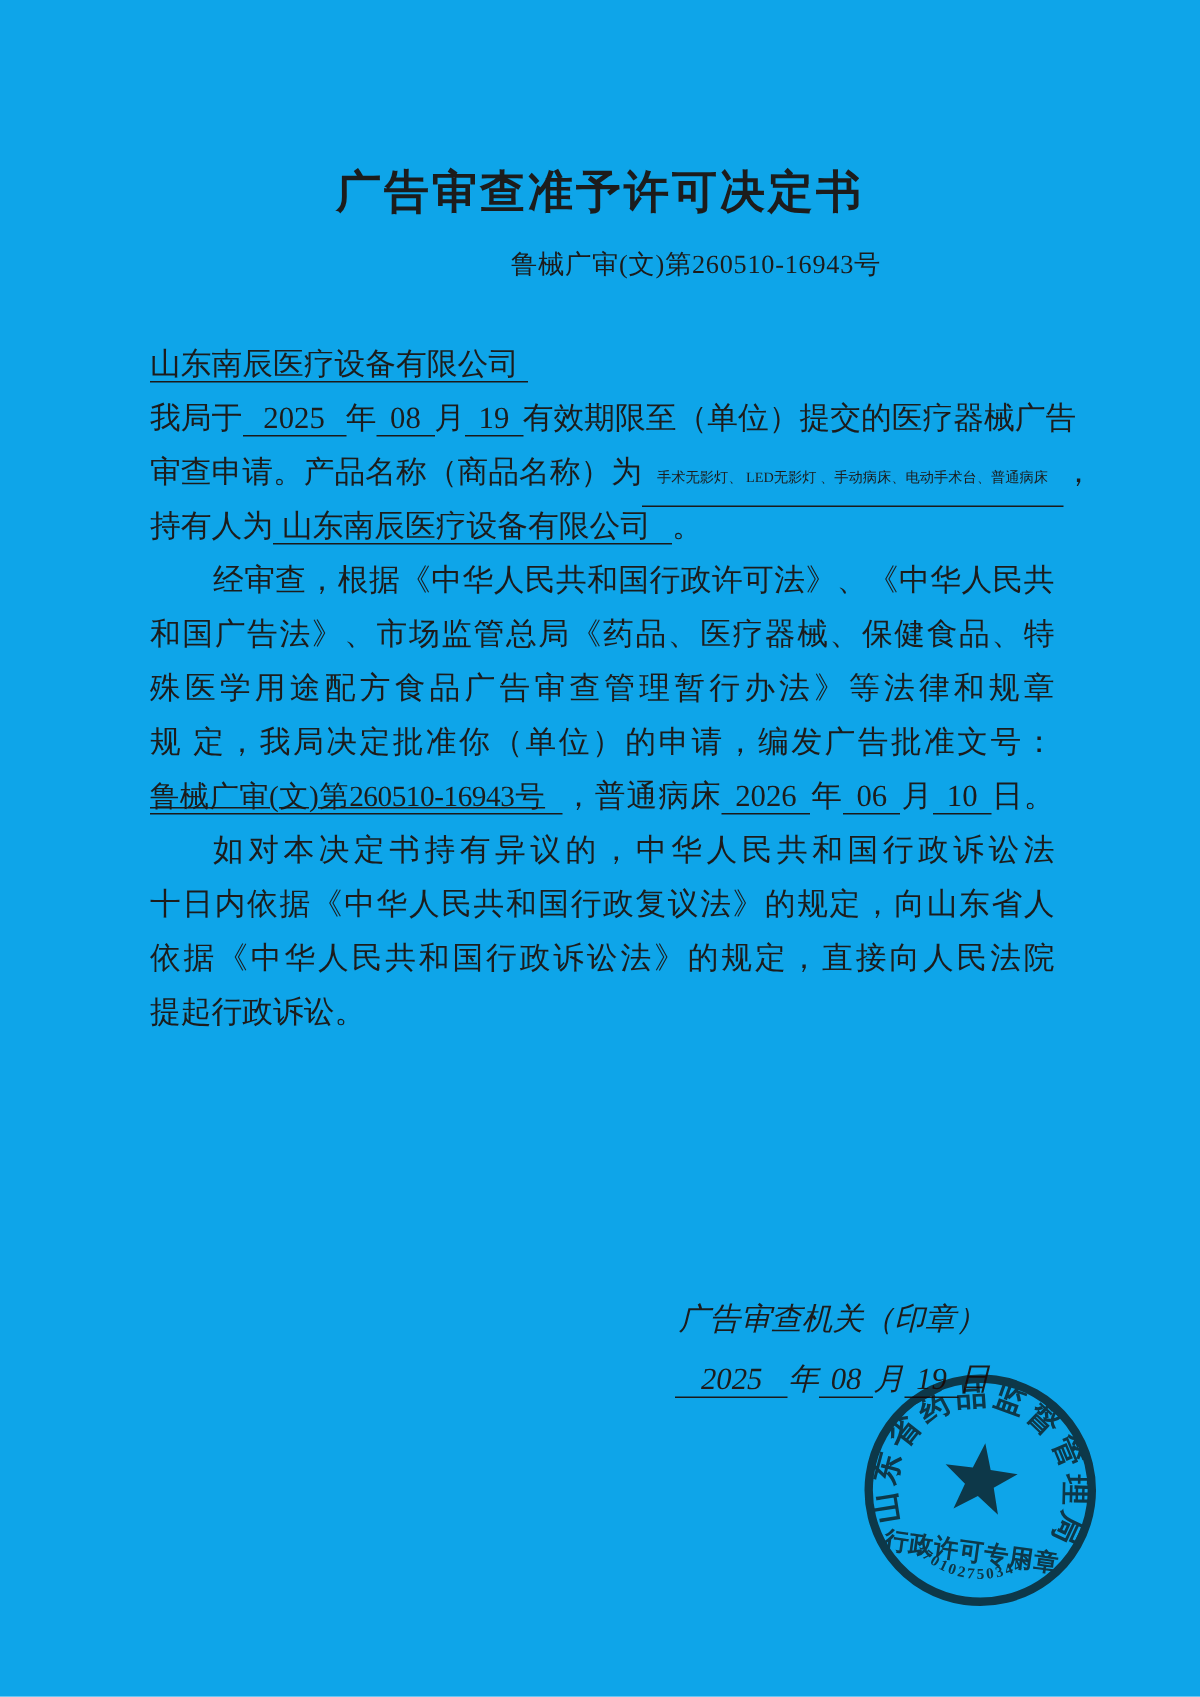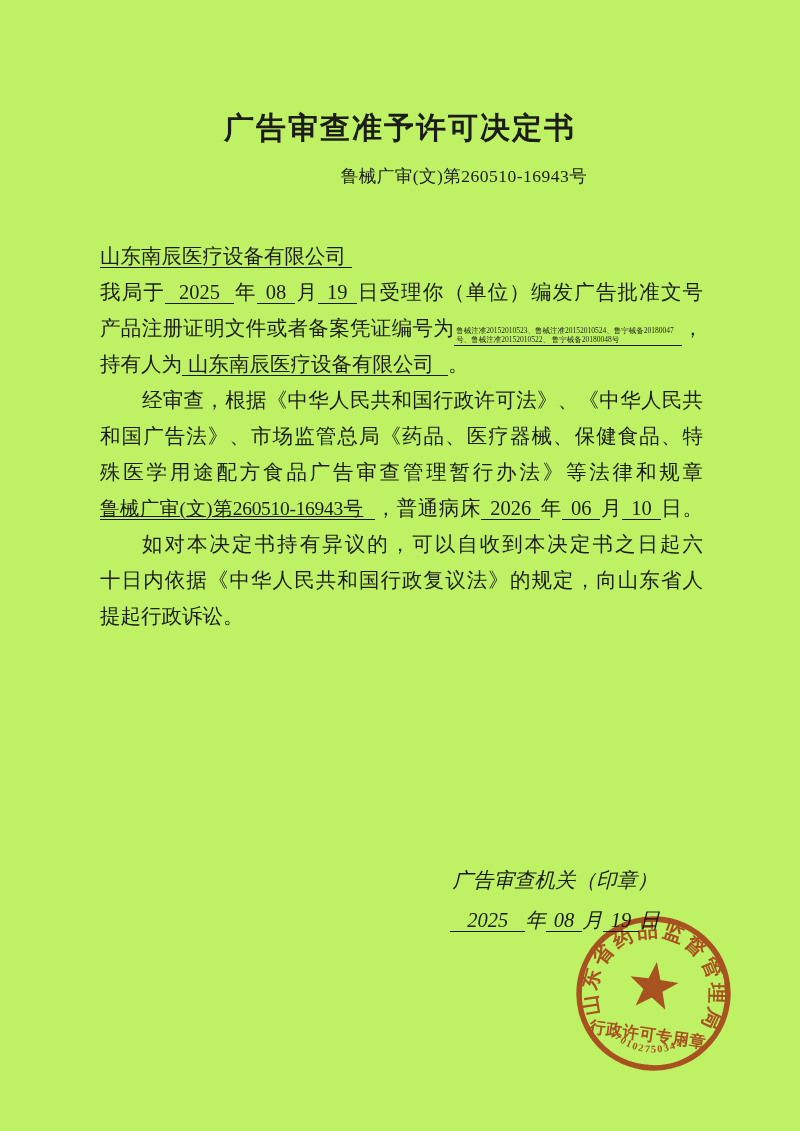--- a/index.html
+++ b/index.html
@@ -1,30 +1,30 @@
 <!DOCTYPE html>
 <html><head>
 <meta charset="utf-8">
 <style>
   html,body { margin:0; padding:0; }
   .page {
-    position:relative; width:800px; height:1131px; background:#bef264;
+    position:relative; width:800px; height:1131px; background:#0ea5e9;
     font-family:"Liberation Serif","DejaVu Serif",serif; color:#1c1c1c;
     overflow:hidden;
   }
   .title {
     position:absolute; top:108px; left:0; width:800px; text-align:center;
     font-size:30px; font-weight:700; letter-spacing:2px;
   }
   .docno {
     position:absolute; top:164px; left:64px; width:800px; text-align:center;
     font-size:17.5px; letter-spacing:0.5px;
   }
   .body {
-    position:absolute; top:238px; left:100px; width:603px;
+    position:absolute; top:225px; left:100px; width:603px;
     font-size:20.5px;
   }
   .line { height:36px; line-height:36px; white-space:nowrap; }
   .jl { text-align:justify; text-align-last:justify; }
   .ll { text-align:left; }
   .ind { text-indent:42px; }
   .u { border-bottom:1.5px solid #1a1a1a; }
   .pad-y { padding:0 14px; }
   .pad-n { padding:0 9px; }
   .u-holder { padding:0 14px 0 6px; }
@@ -68,35 +68,37 @@
 
 <div class="page">
 
   <div class="title">广告审查准予许可决定书</div>
   <div class="docno">鲁械广审(文)第260510-16943号</div>
 
   <div class="body">
 
     <div class="line ll"><span class="u u-recipient">山东南辰医疗设备有限公司</span></div>
 
-    <div class="line jl"><span>我局于</span><span class="u pad-y">2025</span><span>年</span><span class="u pad-n">08</span><span>月</span><span class="u pad-n">19</span><span>日受理你（单位）编发广告批准文号</span></div>
+    <div class="line jl"><span>我局于</span><span class="u pad-y">2025</span><span>年</span><span class="u pad-n">08</span><span>月</span><span class="u pad-n">19</span><span>有效期限至（单位）提交的医疗器械广告</span></div>
 
+    <div class="line jl"><span>审查申请。产品名称（商品名称）为</span><span class="us">手术无影灯、 LED无影灯 、手动病床、电动手术台、普通病床</span><span>，</span></div>
 
-    <div class="line jl"><span>产品注册证明文件或者备案凭证编号为</span><span class="ut">鲁械注准20152010523、鲁械注准20152010524、鲁宁械备20180047号、鲁械注准20152010522、 鲁宁械备20180048号</span><span>，</span></div>
 
     <div class="line ll"><span>持有人为</span><span class="u u-holder">山东南辰医疗设备有限公司</span><span>。</span></div>
 
     <div class="line jl ind">经审查，根据《中华人民共和国行政许可法》、《中华人民共</div>
     <div class="line jl">和国广告法》、市场监管总局《药品、医疗器械、保健食品、特</div>
     <div class="line jl">殊医学用途配方食品广告审查管理暂行办法》等法律和规章</div>
+    <div class="line jl">规 定，我局决定批准你（单位）的申请，编发广告批准文号：</div>
 
     <div class="line jl"><span class="approval">鲁械广审(文)第260510-16943号</span><span>，普通病床</span><span class="u pad-n">2026</span><span>年</span><span class="u pad-n">06</span><span>月</span><span class="u pad-n">10</span><span>日。</span></div>
 
-    <div class="line jl ind">如对本决定书持有异议的，可以自收到本决定书之日起六</div>
+    <div class="line jl ind">如对本决定书持有异议的，中华人民共和国行政诉讼法</div>
     <div class="line jl">十日内依据《中华人民共和国行政复议法》的规定，向山东省人</div>
+    <div class="line jl">依据《中华人民共和国行政诉讼法》的规定，直接向人民法院</div>
     <div class="line ll">提起行政诉讼。</div>
 
   </div>
 
   <div class="footer">
     <div class="line">广告审查机关（印章）</div>
     <div class="line"><span class="u fy">2025</span><span>年</span><span class="u fn">08</span><span>月</span><span class="u fn">19</span><span>日</span></div>
   </div>
 
   <svg class="seal" viewBox="0 0 160 160" aria-hidden="true">

